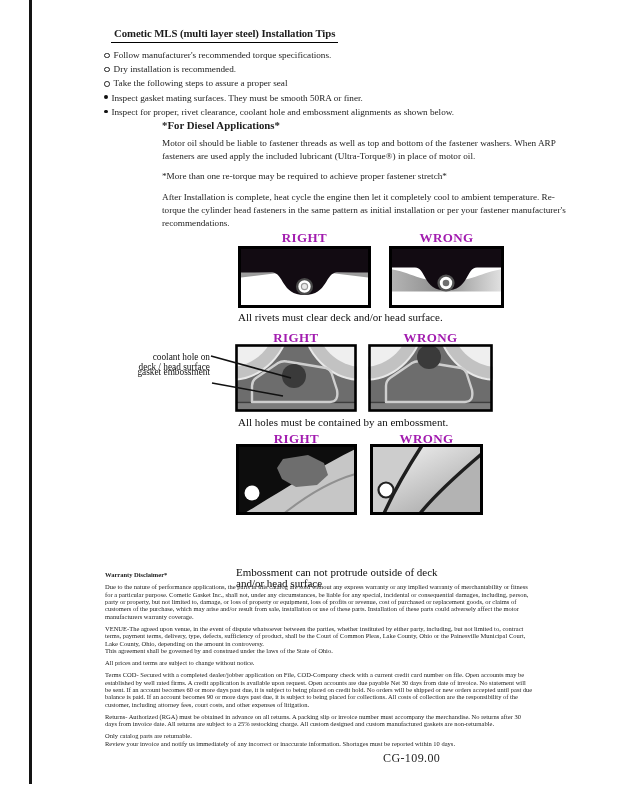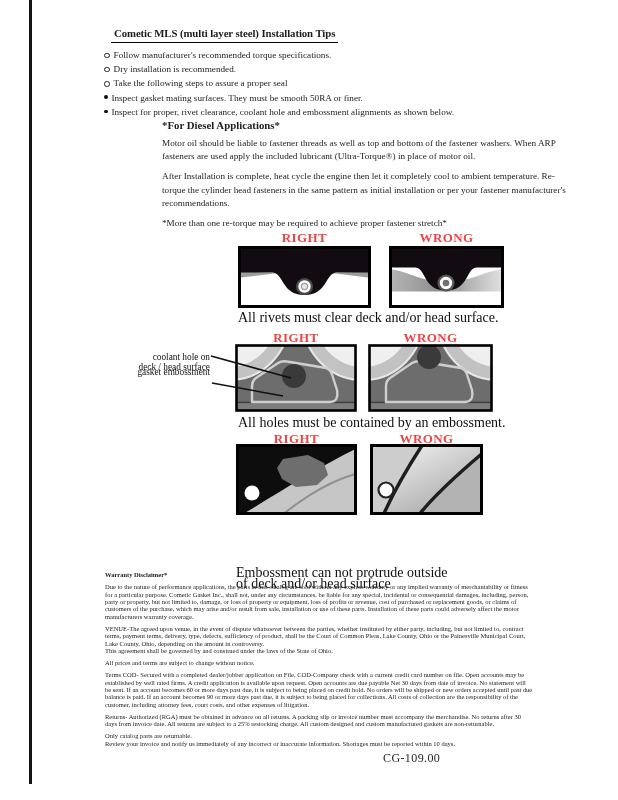--- a/index.html
+++ b/index.html
@@ -20,23 +20,23 @@
   .b-row.sub{}
   .o-marker{flex:0 0 auto;width:3.6px;height:3.6px;border:1.1px solid #222;border-radius:50%;margin:4.6px 4px 0 0;background:#fff;}
   .d-marker{flex:0 0 auto;width:3.8px;height:3.8px;border-radius:50%;background:#111;margin:4.8px 3.6px 0 0;}
 
   
   .diesel{position:absolute;left:114px;top:119px;width:412px;margin-left:48px;}
   .diesel h2{margin:0 0 6px 0;font-size:10.8px;font-weight:bold;}
   .diesel p{margin:0 0 7px 0;font-size:9.2px;line-height:13.2px;}
 
   
-  .fig-label{position:absolute;font-size:13px;font-weight:600;letter-spacing:0.4px;text-align:center;color:#ef4444;}
+  .fig-label{position:absolute;font-size:13px;font-weight:600;letter-spacing:0.4px;text-align:center;color:#a21caf;}
   .panel{position:absolute;display:block;}
-  .caption{position:absolute;font-size:14px;line-height:11px;color:#0e0e0e;}
+  .caption{position:absolute;font-size:11px;line-height:11px;color:#0e0e0e;}
   .callout{position:absolute;font-size:9.3px;line-height:10.3px;text-align:right;white-space:pre-line;color:#111;}
   .overlay{position:absolute;left:0;top:330px;width:618px;height:100px;pointer-events:none;}
 
   
   .warranty{position:absolute;left:105px;top:571px;width:428px;font-size:6.5px;line-height:7.35px;color:#222;}
   .warranty .w-head{font-weight:bold;margin:0 0 5px 0;}
   .warranty p{margin:0 0 4.8px 0;white-space:pre-line;}
 
   .pagenum{position:absolute;left:383px;top:751px;font-size:12px;letter-spacing:0.4px;color:#1e1e1e;}
 </style>
@@ -67,22 +67,22 @@
     </div>
     <div class="b-row sub">
       <span class="d-marker"></span>
       <span>Inspect for proper, rivet clearance, coolant hole and embossment alignments as shown below.</span>
     </div>
   </div>
 
   <div class="diesel">
     <h2>*For Diesel Applications*</h2>
     <p>Motor oil should be liable to fastener threads as well as top and bottom of the fastener washers. When ARP fasteners are used apply the included lubricant (Ultra-Torque®) in place of motor oil.</p>
+    <p>*More than one re-torque may be required to achieve proper fastener stretch*</p>
     <p>After Installation is complete, heat cycle the engine then let it completely cool to ambient temperature. Re-torque the cylinder head fasteners in the same pattern as initial installation or per your fastener manufacturer's recommendations.</p>
-    <p>*More than one re-torque may be required to achieve proper fastener stretch*</p>
   </div>
 
   <div class="fig-label" style="left:238px;top:230px;width:133px;">RIGHT</div>
   <div class="fig-label" style="left:389px;top:230px;width:115px;">WRONG</div>
 
   <svg class="panel" style="left:238px;top:246px;" width="133" height="62" viewBox="0 0 133 62">
     <rect x="1.5" y="1.5" width="130" height="59" fill="#ffffff"></rect>
     <polygon points="3,25.5 40,27 3,31.5" fill="#9c9c9c"></polygon>
     <polygon points="130,25.5 93,27 130,31.5" fill="#9c9c9c"></polygon>
     <path d="M1.5,1.5 H131.5 V26.5 H99 C87,26.5 90,49 66.5,49 C43,49 46,26.5 34,26.5 H1.5 Z" fill="#120b12"></path>

